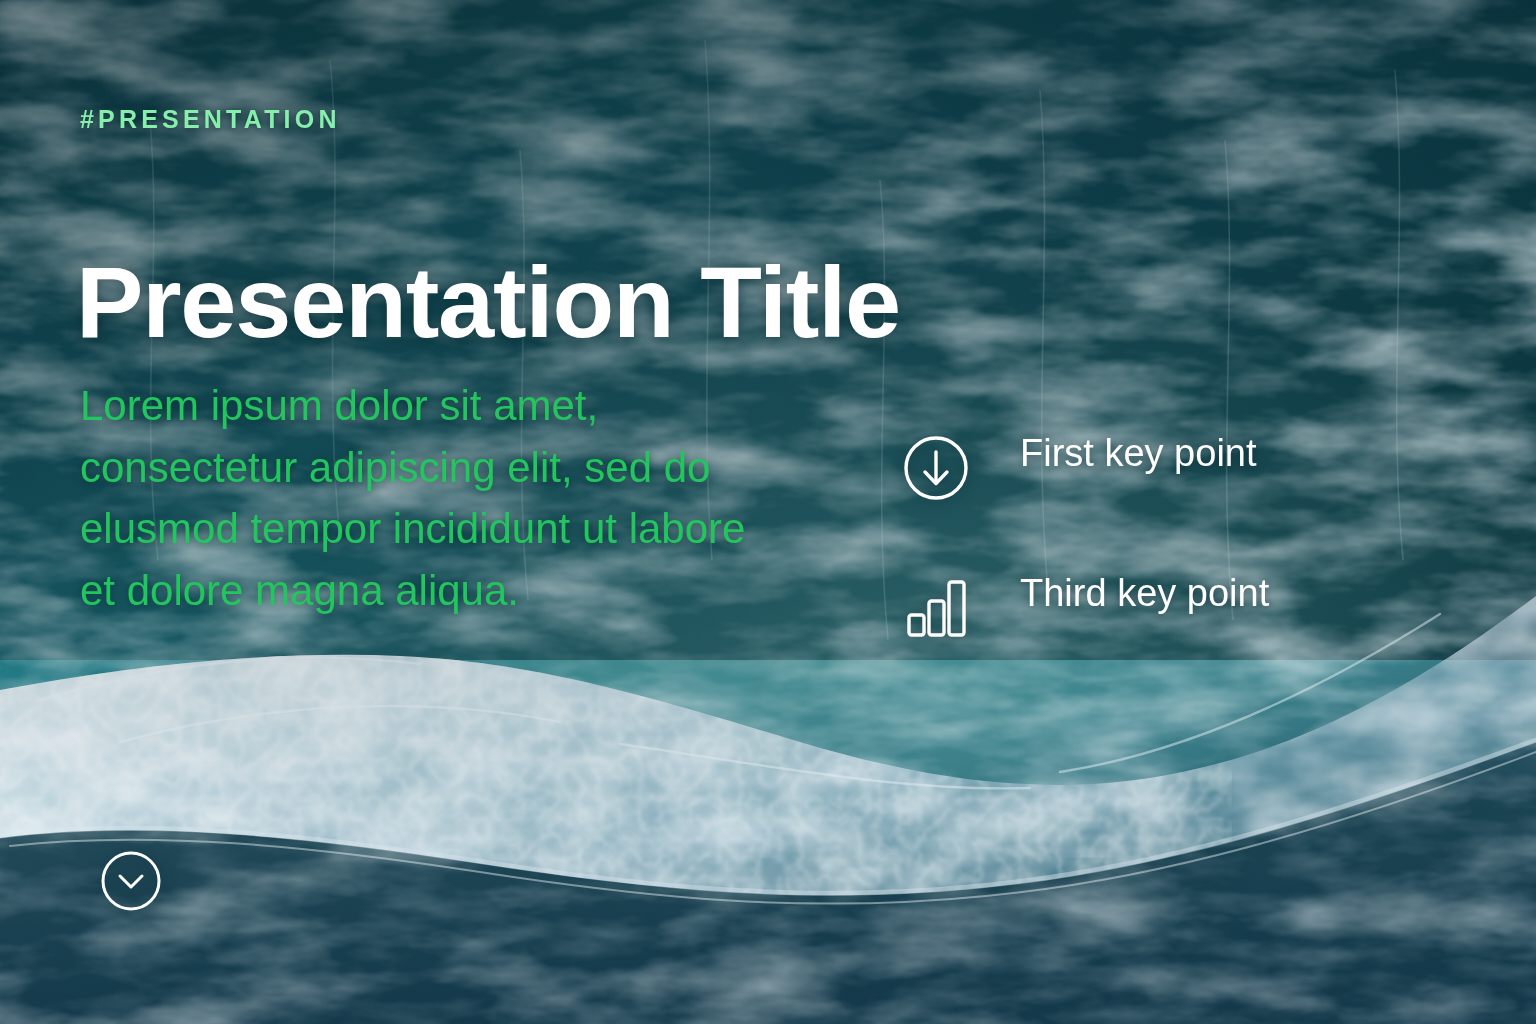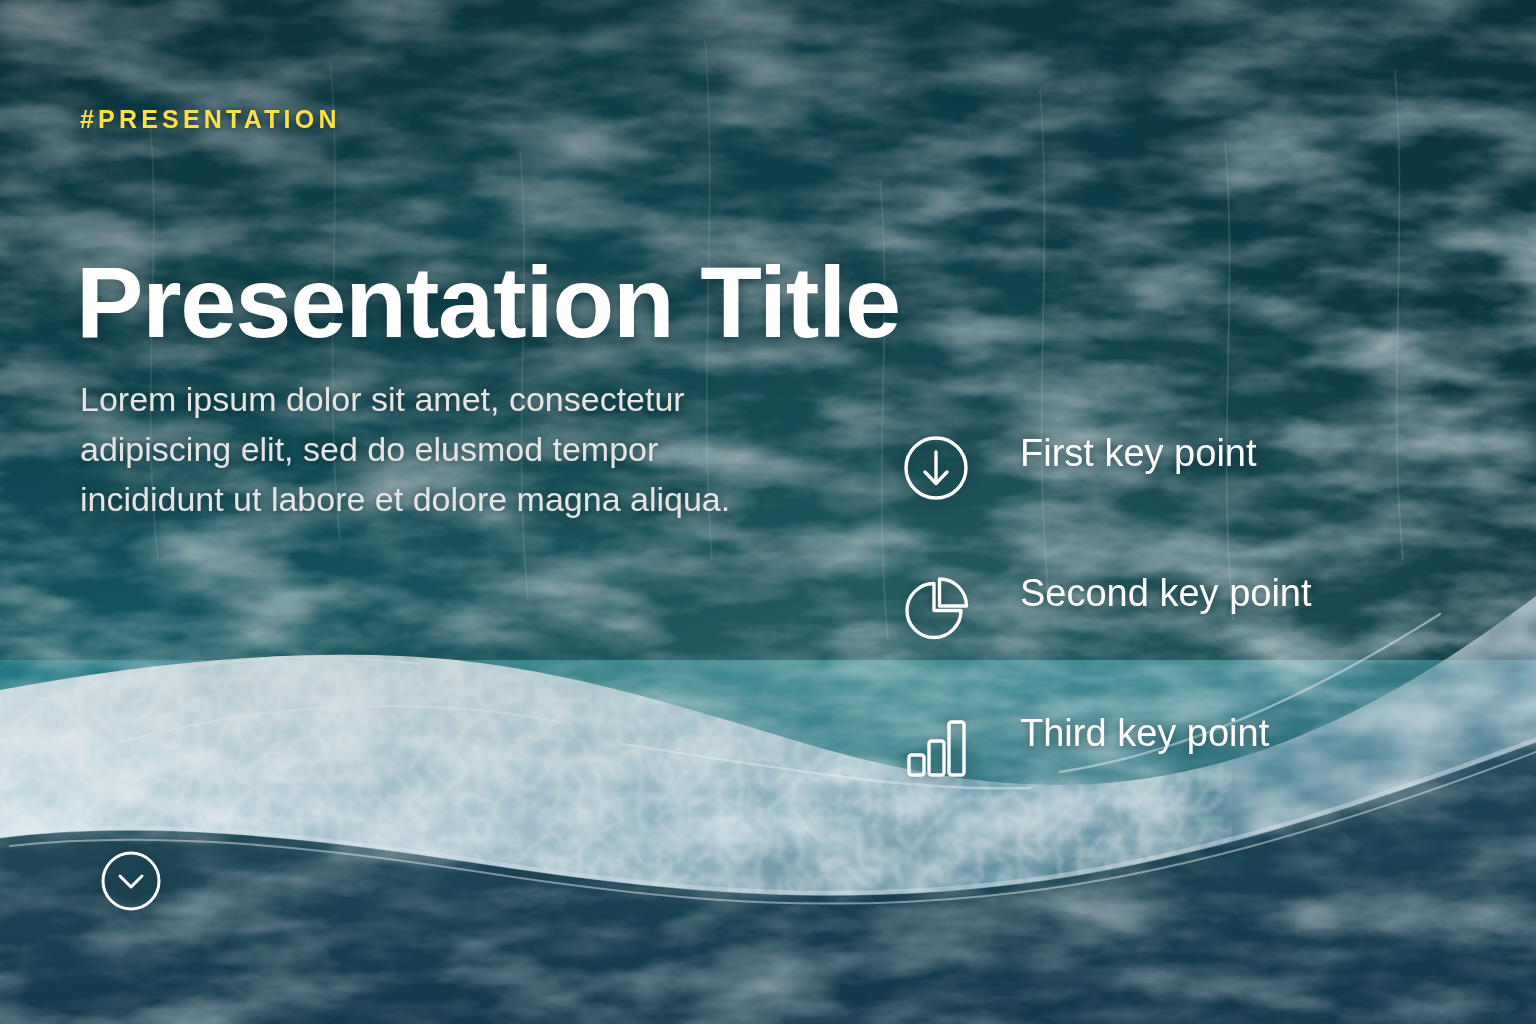--- a/index.html
+++ b/index.html
@@ -21,37 +21,37 @@
       radial-gradient(120% 90% at 22% 28%, rgba(0,0,0,0.22) 0%, rgba(0,0,0,0) 62%),
       linear-gradient(180deg, rgba(4,32,40,0.30) 0%, rgba(4,32,40,0.00) 22%);
     pointer-events:none;
   }
   
   #content{ position:absolute; inset:0; }
 
   .eyebrow{
     position:absolute; left:80px; top:105px;
     font-size:25px; font-weight:600; letter-spacing:4.2px;
-    color:#fde047;
+    color:#86efac;
     text-shadow:0 1px 6px rgba(2,26,34,.55);
     white-space:nowrap;
   }
   .title{
     position:absolute; left:76px; top:213px;
     font-size:101px; font-weight:700; letter-spacing:-1.2px;
     line-height:1.05; color:#ffffff;
     text-shadow:0 2px 14px rgba(2,26,34,.45);
     white-space:nowrap;
     margin-top:36px;
   }
   .body-copy{
     position:absolute; left:80px; top:375px;
     width:690px;
-    font-size:34px; font-weight:400; line-height:1.47;
-    color:#e5e5e5;
+    font-size:42px; font-weight:400; line-height:1.47;
+    color:#22c55e;
     text-shadow:0 1px 9px rgba(2,26,34,.5);
   }
 
   
   #keypoints{ position:absolute; left:900px; top:432px; width:560px; }
   .kp-row{
     display:flex; align-items:flex-start; height:86px; margin-bottom:54px;
   }
   .kp-row:last-child{ margin-bottom:0; }
   .kp-icon{
@@ -214,35 +214,20 @@
         <span class="kp-icon">
           <svg width="70" height="70" viewBox="0 0 70 70" fill="none" stroke="#ffffff" stroke-width="3.4" stroke-linecap="round" stroke-linejoin="round">
             <circle cx="35" cy="35" r="30"></circle>
             <line x1="35" y1="19" x2="35" y2="50"></line>
             <polyline points="24,39 35,50.5 46,39"></polyline>
           </svg>
         </span>
         <span class="kp-label">First key point</span>
       </div>
 
-      <div class="kp-row">
-        <span class="kp-icon">
-          <svg width="70" height="70" viewBox="0 0 70 70" fill="none" stroke="#ffffff" stroke-width="3.4" stroke-linecap="round" stroke-linejoin="round">
-
-            <path d="M33 10.5
-                     A27 27 0 1 0 60 37.5
-                     L33 37.5 Z"></path>
-
-            <path d="M38.5 6
-                     A27 27 0 0 1 65.5 33
-                     L38.5 33 Z"></path>
-          </svg>
-        </span>
-        <span class="kp-label">Second key point</span>
-      </div>
 
       <div class="kp-row">
         <span class="kp-icon">
           <svg width="70" height="70" viewBox="0 0 70 70" fill="none" stroke="#ffffff" stroke-width="3.4" stroke-linejoin="round">
             <rect x="8" y="42" width="15" height="20" rx="2.5"></rect>
             <rect x="28" y="28" width="15" height="34" rx="2.5"></rect>
             <rect x="48" y="9" width="15" height="53" rx="2.5"></rect>
           </svg>
         </span>
         <span class="kp-label">Third key point</span>

